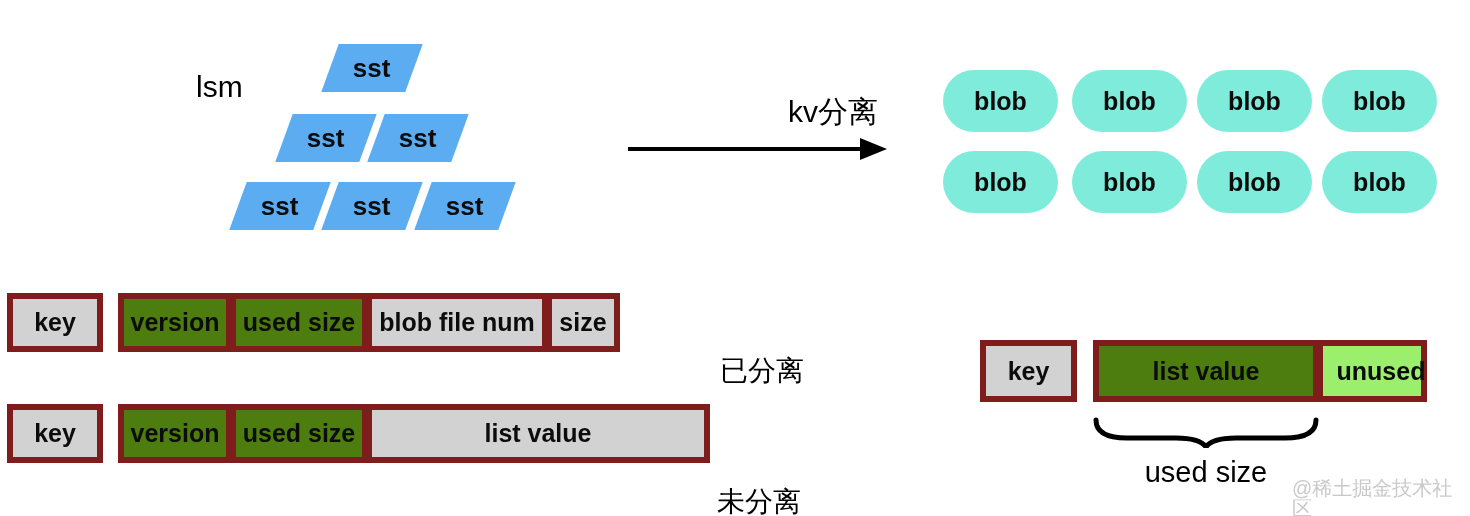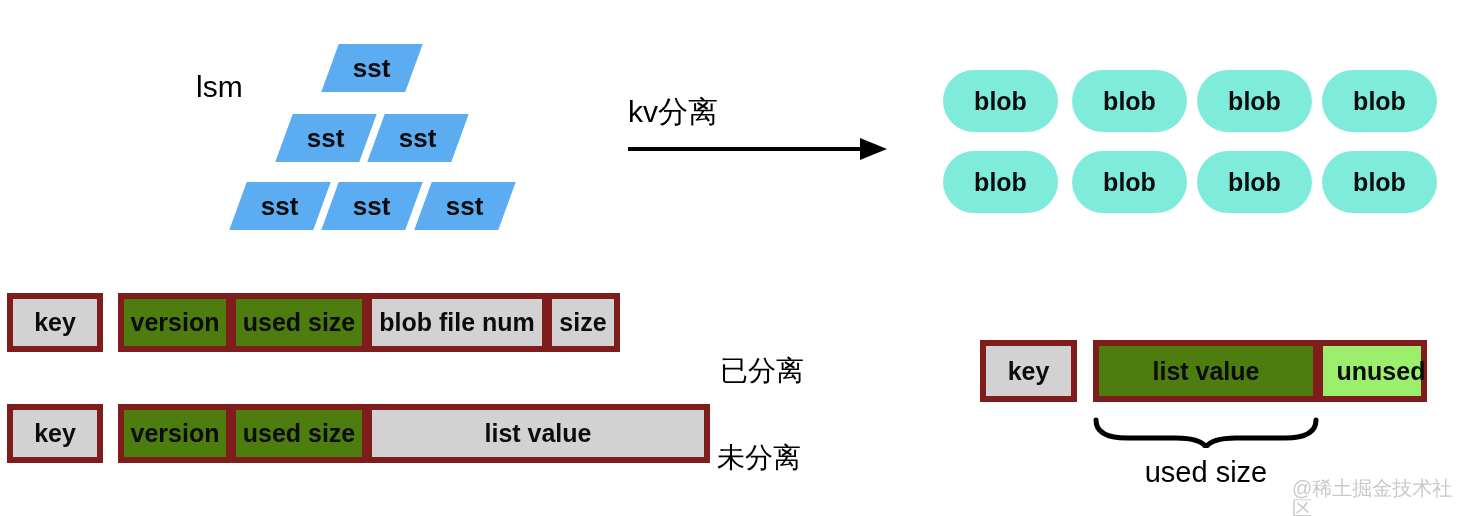--- a/index.html
+++ b/index.html
@@ -13,21 +13,21 @@
          display:flex; align-items:center; justify-content:center; }
   .sst > span { transform:skewX(20deg); font-weight:bold; font-size:26px; color:#0c0c0c; }
   #sst1 { left:330px; top:44px; }
   #sst2 { left:284px; top:114px; }
   #sst3 { left:376px; top:114px; }
   #sst4 { left:238px; top:182px; }
   #sst5 { left:330px; top:182px; }
   #sst6 { left:423px; top:182px; }
 
   
-  .kv-label { position:absolute; left:628px; top:97px; width:250px; text-align:left;
+  .kv-label { position:absolute; left:628px; top:97px; width:250px; text-align:right;
               font-size:30px; line-height:1; color:#000; }
   .arrow-line { position:absolute; left:628px; top:147px; width:234px; height:4px; background:#000; }
   .arrow-head { position:absolute; left:860px; top:138px; width:0; height:0;
                 border-top:11px solid transparent; border-bottom:11px solid transparent;
                 border-left:27px solid #000; }
 
   
   .blob { position:absolute; width:115px; height:62px; background:#7fecdb; border-radius:31px;
           display:flex; align-items:center; justify-content:center;
           font-weight:bold; font-size:25px; color:#0c0c0c; }
@@ -55,21 +55,21 @@
   #groupA { left:118px; top:293px; height:59px; }
   #groupB { left:118px; top:404px; height:59px; }
   .seg-group .cell { height:100%; }
   .seg-group .cell + .cell { margin-left:-2px; }
   #a-version { width:114px; } #a-usedsize { width:138px; } #a-blobfilenum { width:182px; }
   #a-offset { width:90px; }  #a-size { width:74px; }
   #b-version { width:114px; } #b-usedsize { width:138px; } #b-listvalue { width:344px; }
 
   .tag { position:absolute; font-size:28px; line-height:1; color:#000; white-space:nowrap;margin-top:48px; }
   #tagA { left:720px; top:309px; }
-  #tagB { left:717px; top:396px;text-align:center; }
+  #tagB { left:717px; top:440px;text-align:center; }
 
   
   #keyC { left:980px; top:340px; width:97px; height:62px; }
   #groupC { left:1093px; top:340px; height:62px; }
   #c-listvalue { width:226px; } #c-unused { width:110px; }
 
   .brace { position:absolute; left:1091px; top:416px; width:230px; height:32px; }
   .used-size-label { position:absolute; left:1093px; top:458px; width:226px; text-align:center;
                      font-size:29px; line-height:1; color:#000; }
 

